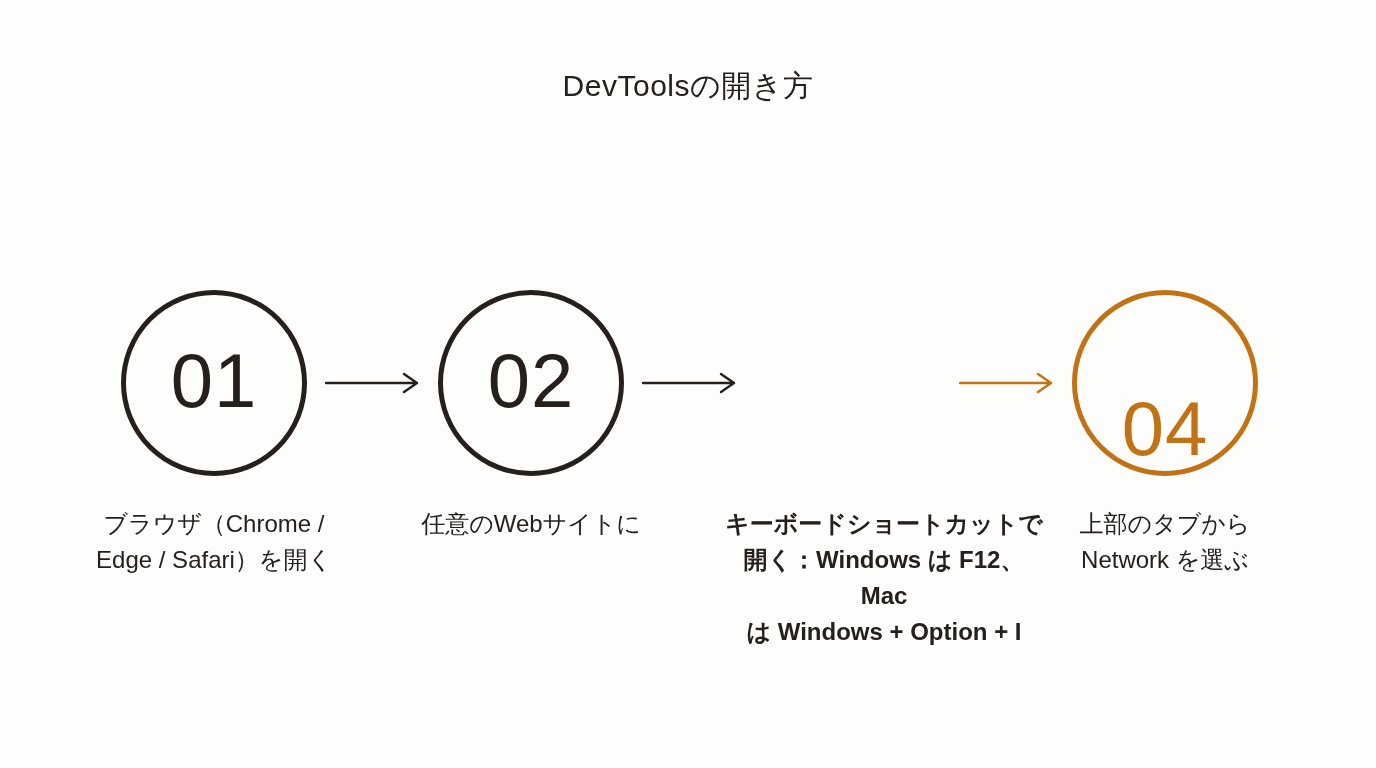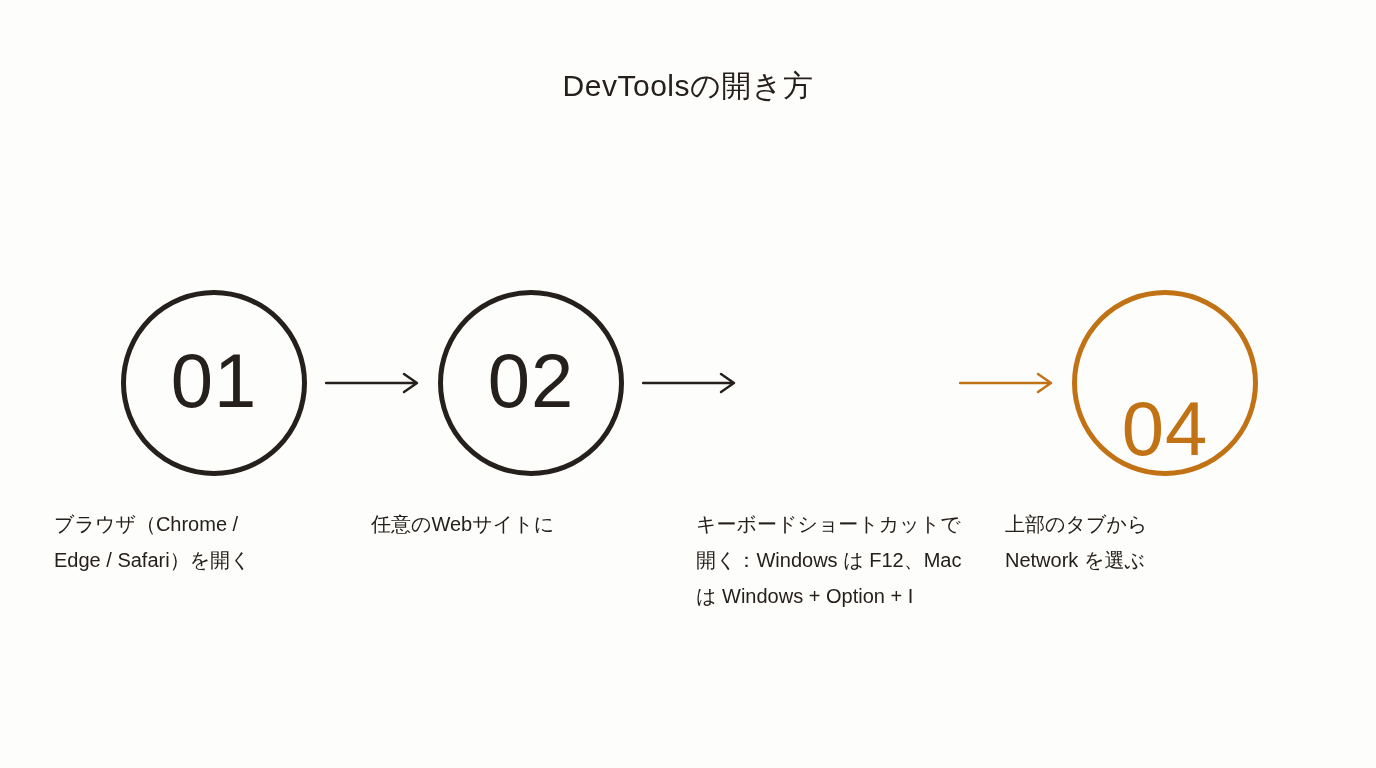--- a/index.html
+++ b/index.html
@@ -72,27 +72,28 @@
     stroke:var(--dark);
     stroke-width:2.4;
     stroke-linecap:round;
     stroke-linejoin:round;
   }
   .arrow.accent path{stroke:var(--accent);}
   .step-desc{
     position:absolute;
     top:506px;
     width:320px;
-    font-size:20px;
+    text-align:center;
+    font-size:24px;
     line-height:36px;
     color:var(--dark);
   }
   .desc-1{left:54px;}
   .desc-2{left:371px;}
-  .desc-3{left:696px;}
+  .desc-3{left:724px;font-weight:bold;}
   .desc-4{left:1005px;}
 </style>
 </head>
 <body>
 
 <div class="canvas">
 
   <div class="diagram-title">DevToolsの開き方</div>
 
   <div class="step-circle circle-1">

